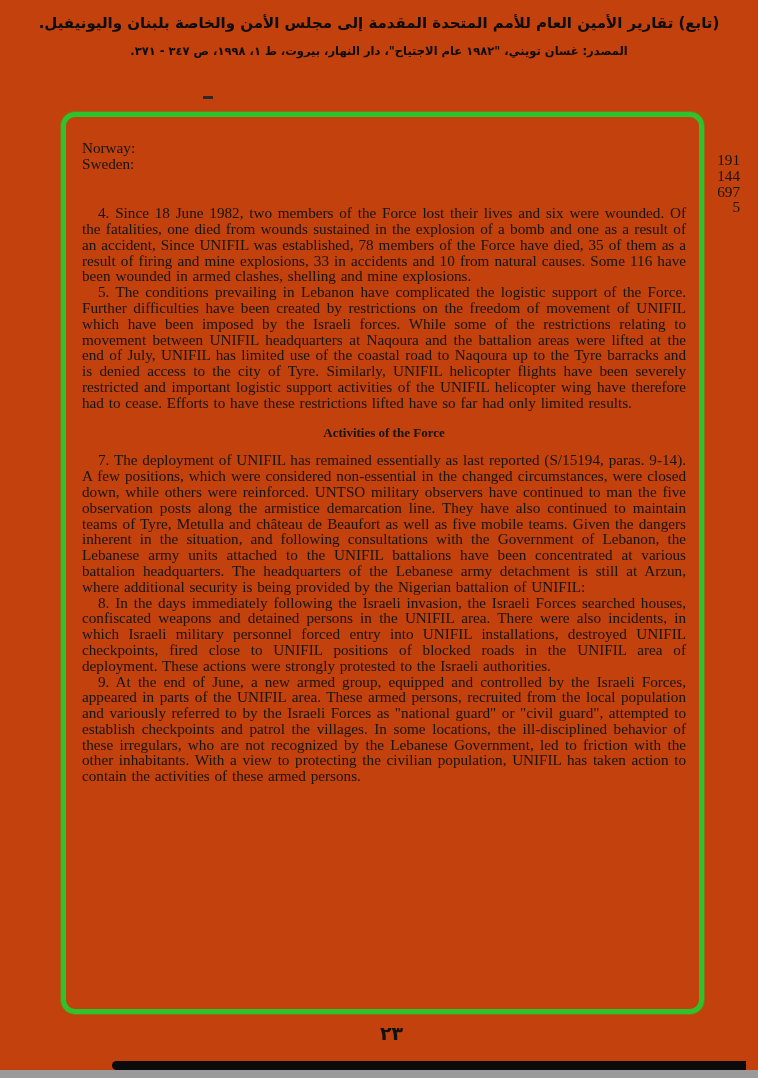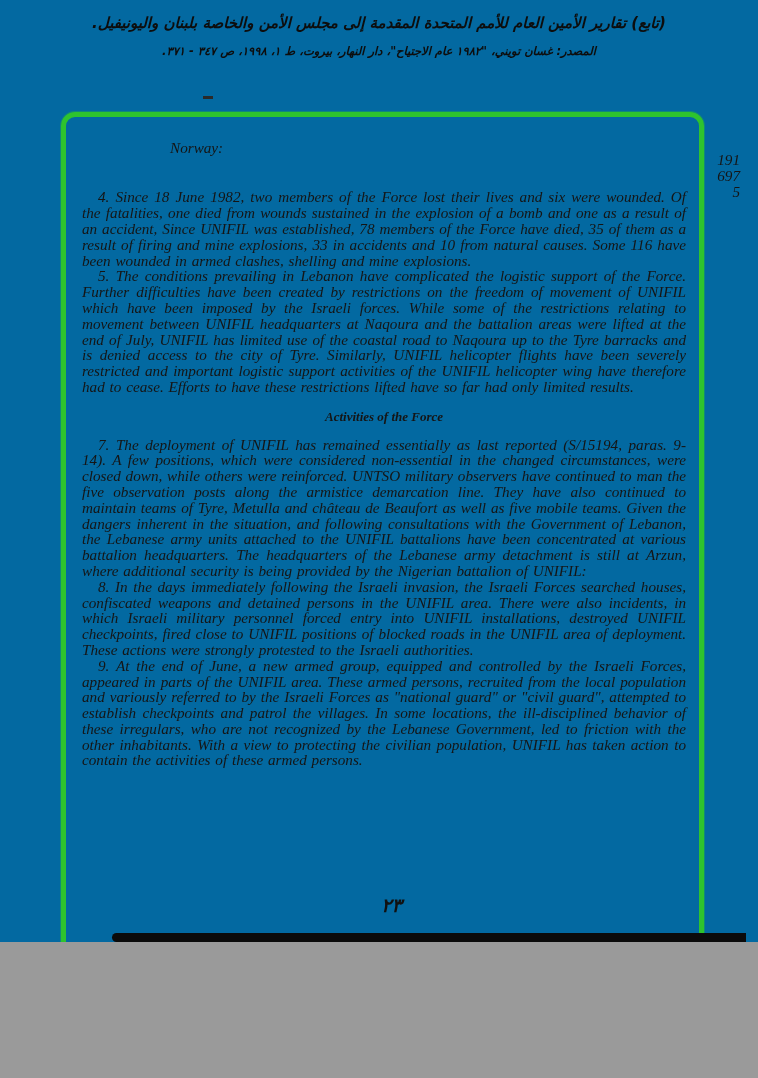--- a/index.html
+++ b/index.html
@@ -1,23 +1,22 @@
 <!DOCTYPE html>
 <html><head>
 <meta charset="utf-8">
 <style>
   html,body{margin:0;padding:0;background:#9a9a9a;}
   .page{
     position:relative;
-    width:758px;height:942px;
-    background:#0369a1;
+    width:758px;height:1070px;
+    background:#c2410c;
     overflow:hidden;
     font-family:"Liberation Serif", serif;
     color:#151515;
-    font-style:italic;
   }
   
   .ar-header{
     position:absolute;top:12px;left:0;right:0;
     text-align:center;direction:rtl;
     font-family:"DejaVu Sans", sans-serif;
     color:#0d0d0d;
   }
   .ar-title{font-size:15px;font-weight:bold;line-height:1.5;padding:0 10px;}
   .ar-source{font-size:11.5px;font-weight:bold;margin-top:9px;}
@@ -34,21 +33,21 @@
     pointer-events:none;
     box-shadow:0 0 0 1px rgba(46,195,46,.35);
   }
   
   .body-text{
     position:absolute;left:82px;top:140px;width:658px;
     font-size:15.2px;line-height:15.8px;
   }
   .personnel{margin-bottom:2px;}
   .p-row{position:relative;height:15.8px;}
-  .p-label{margin-left:88px;}
+  .p-label{}
   .p-value{position:absolute;right:0;top:12px;}
   .para{
     margin:0;width:604px;
     text-align:justify;text-indent:16px;
     word-spacing:1px;
   }
   .section-heading{
     width:604px;margin:14px 0 12px;
     text-align:center;font-weight:bold;font-size:13px;
   }
@@ -77,20 +76,24 @@
   <div class="tick-mark"></div>
 
   <div class="body-text">
 
     <div class="personnel">
       <div class="p-row">
         <span class="p-label">Norway:</span>
         <span class="p-value">191</span>
       </div>
       <div class="p-row">
+        <span class="p-label">Sweden:</span>
+        <span class="p-value">144</span>
+      </div>
+      <div class="p-row">
         <span class="p-label"></span>
         <span class="p-value">697</span>
       </div>
       <div class="p-row">
         <span class="p-label"></span>
         <span class="p-value">5</span>
       </div>
     </div>
 
     <p class="para">4. Since 18 June 1982, two members of the Force lost their lives and six were wounded. Of the fatalities, one died from wounds sustained in the explosion of a bomb and one as a result of an accident, Since UNIFIL was established, 78 members of the Force have died, 35 of them as a result of firing and mine explosions, 33 in accidents and 10 from natural causes. Some 116 have been wounded in armed clashes, shelling and mine explosions.</p>

